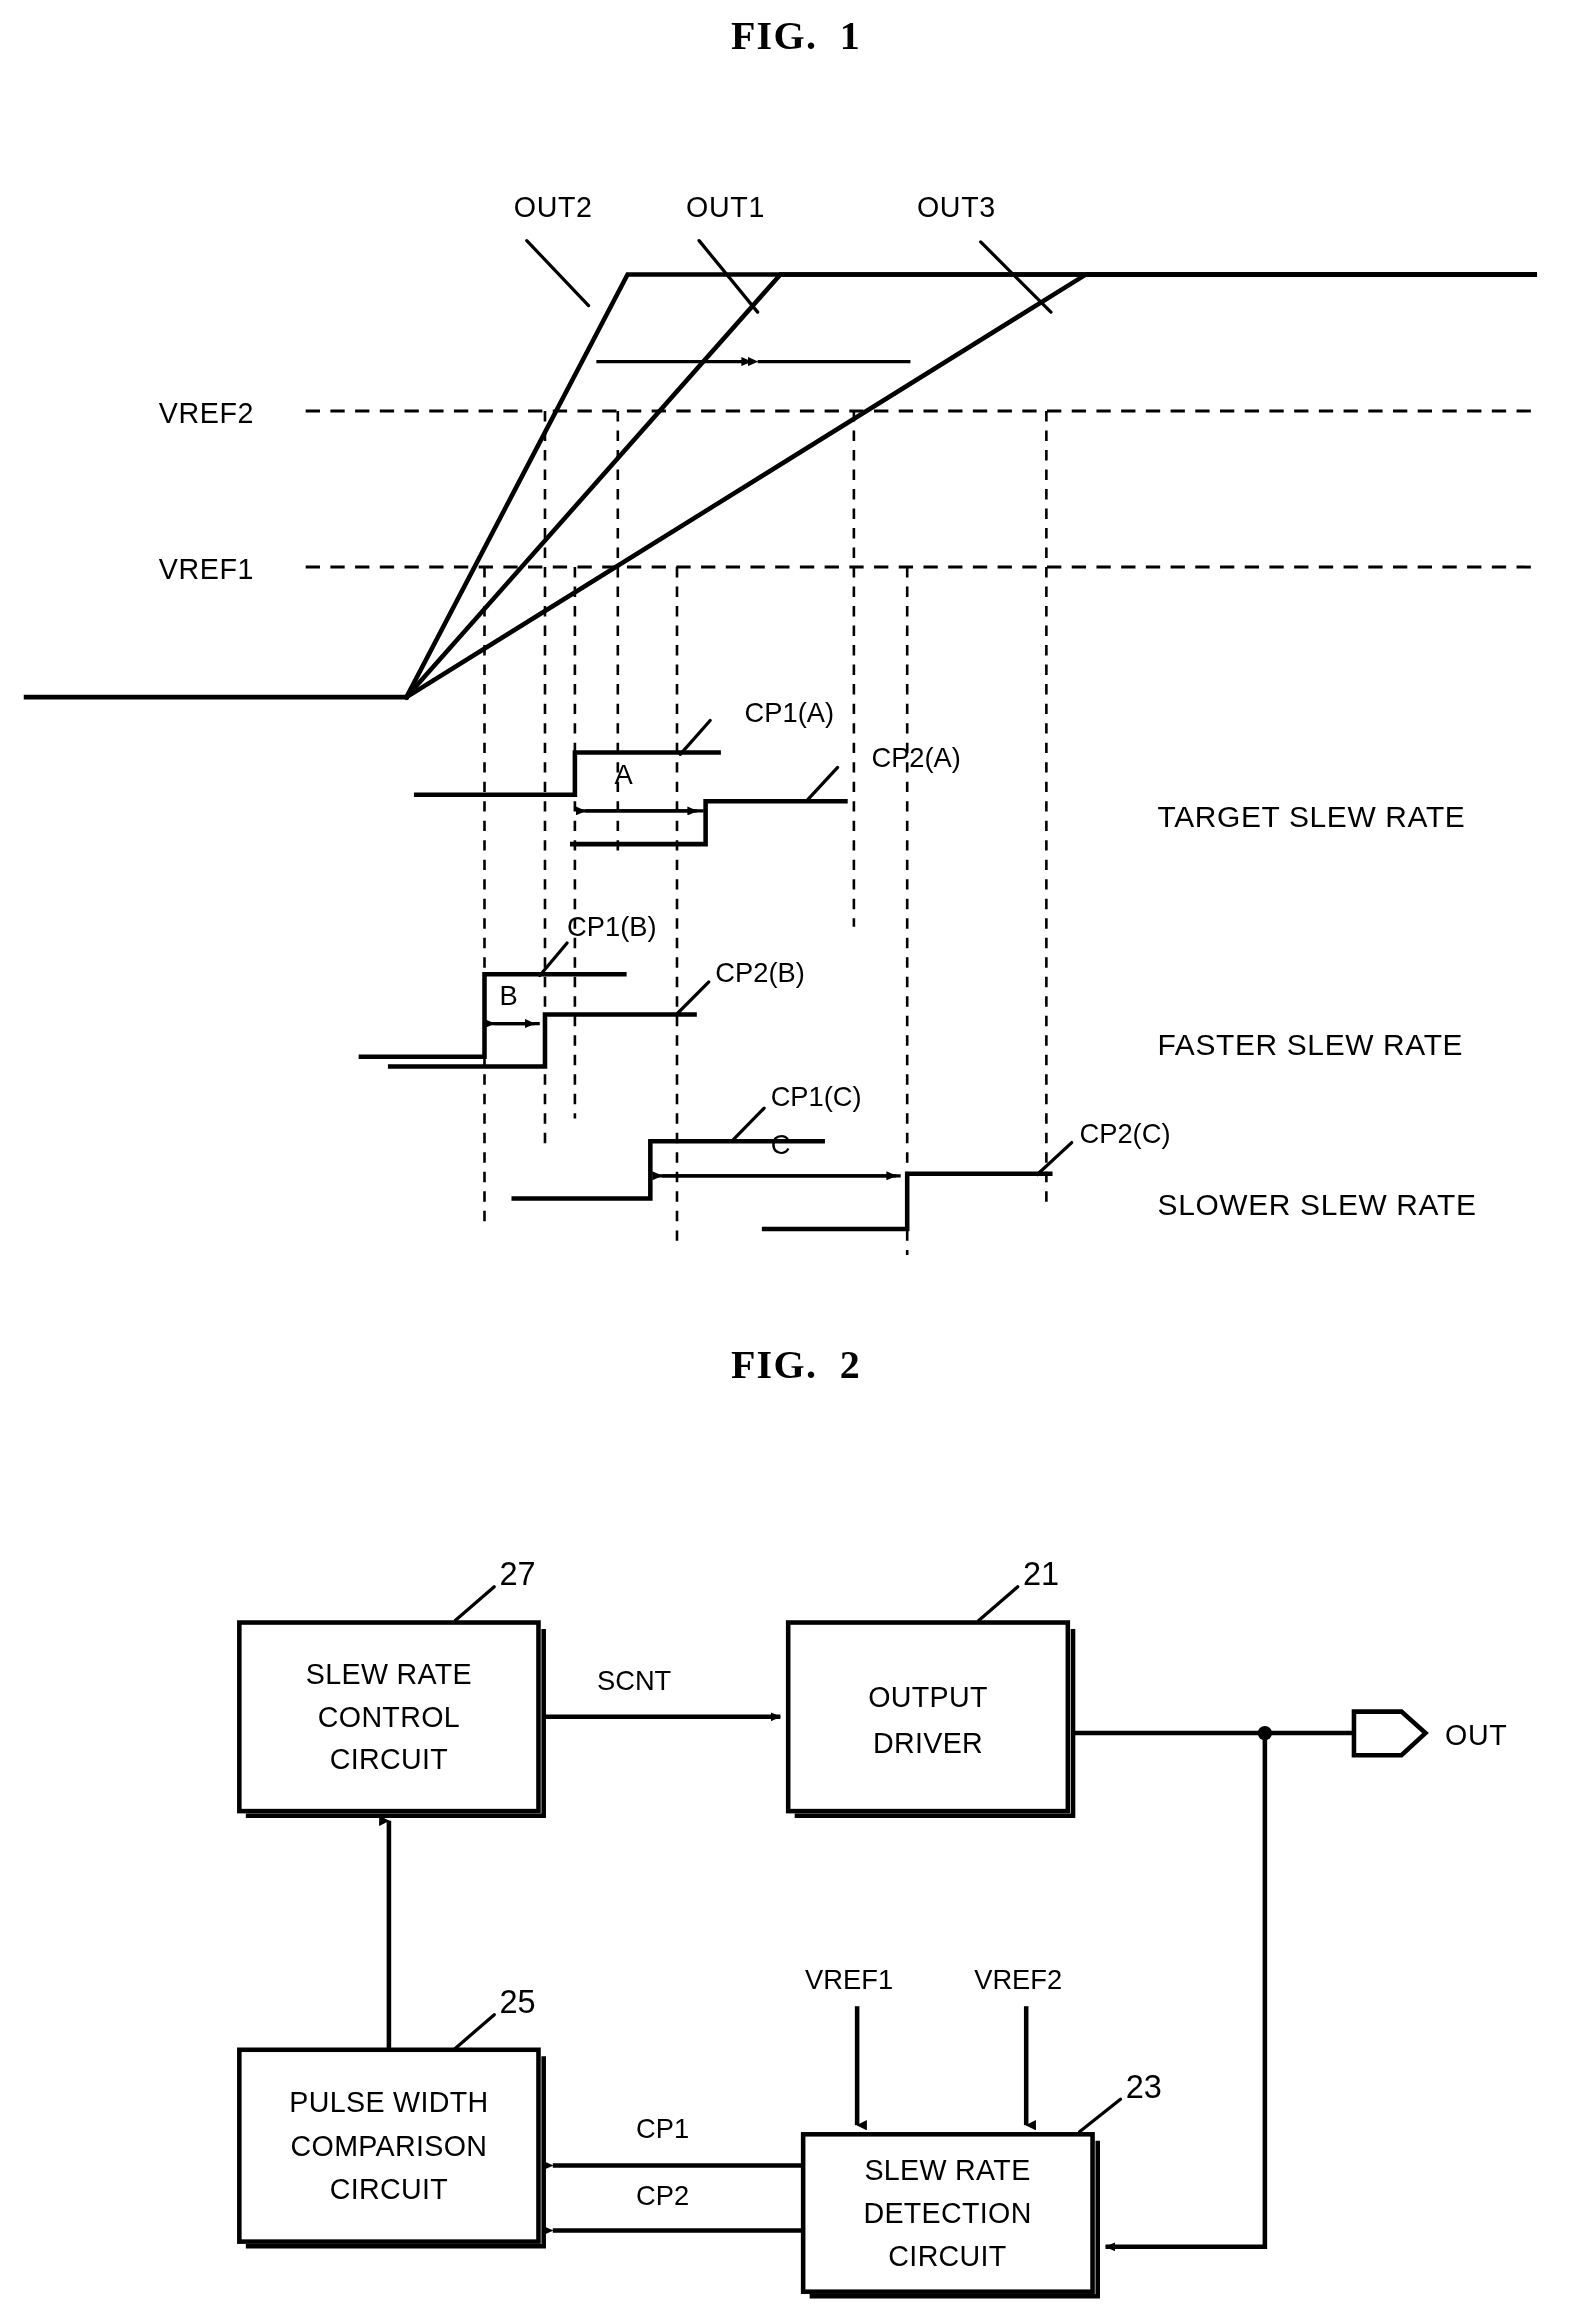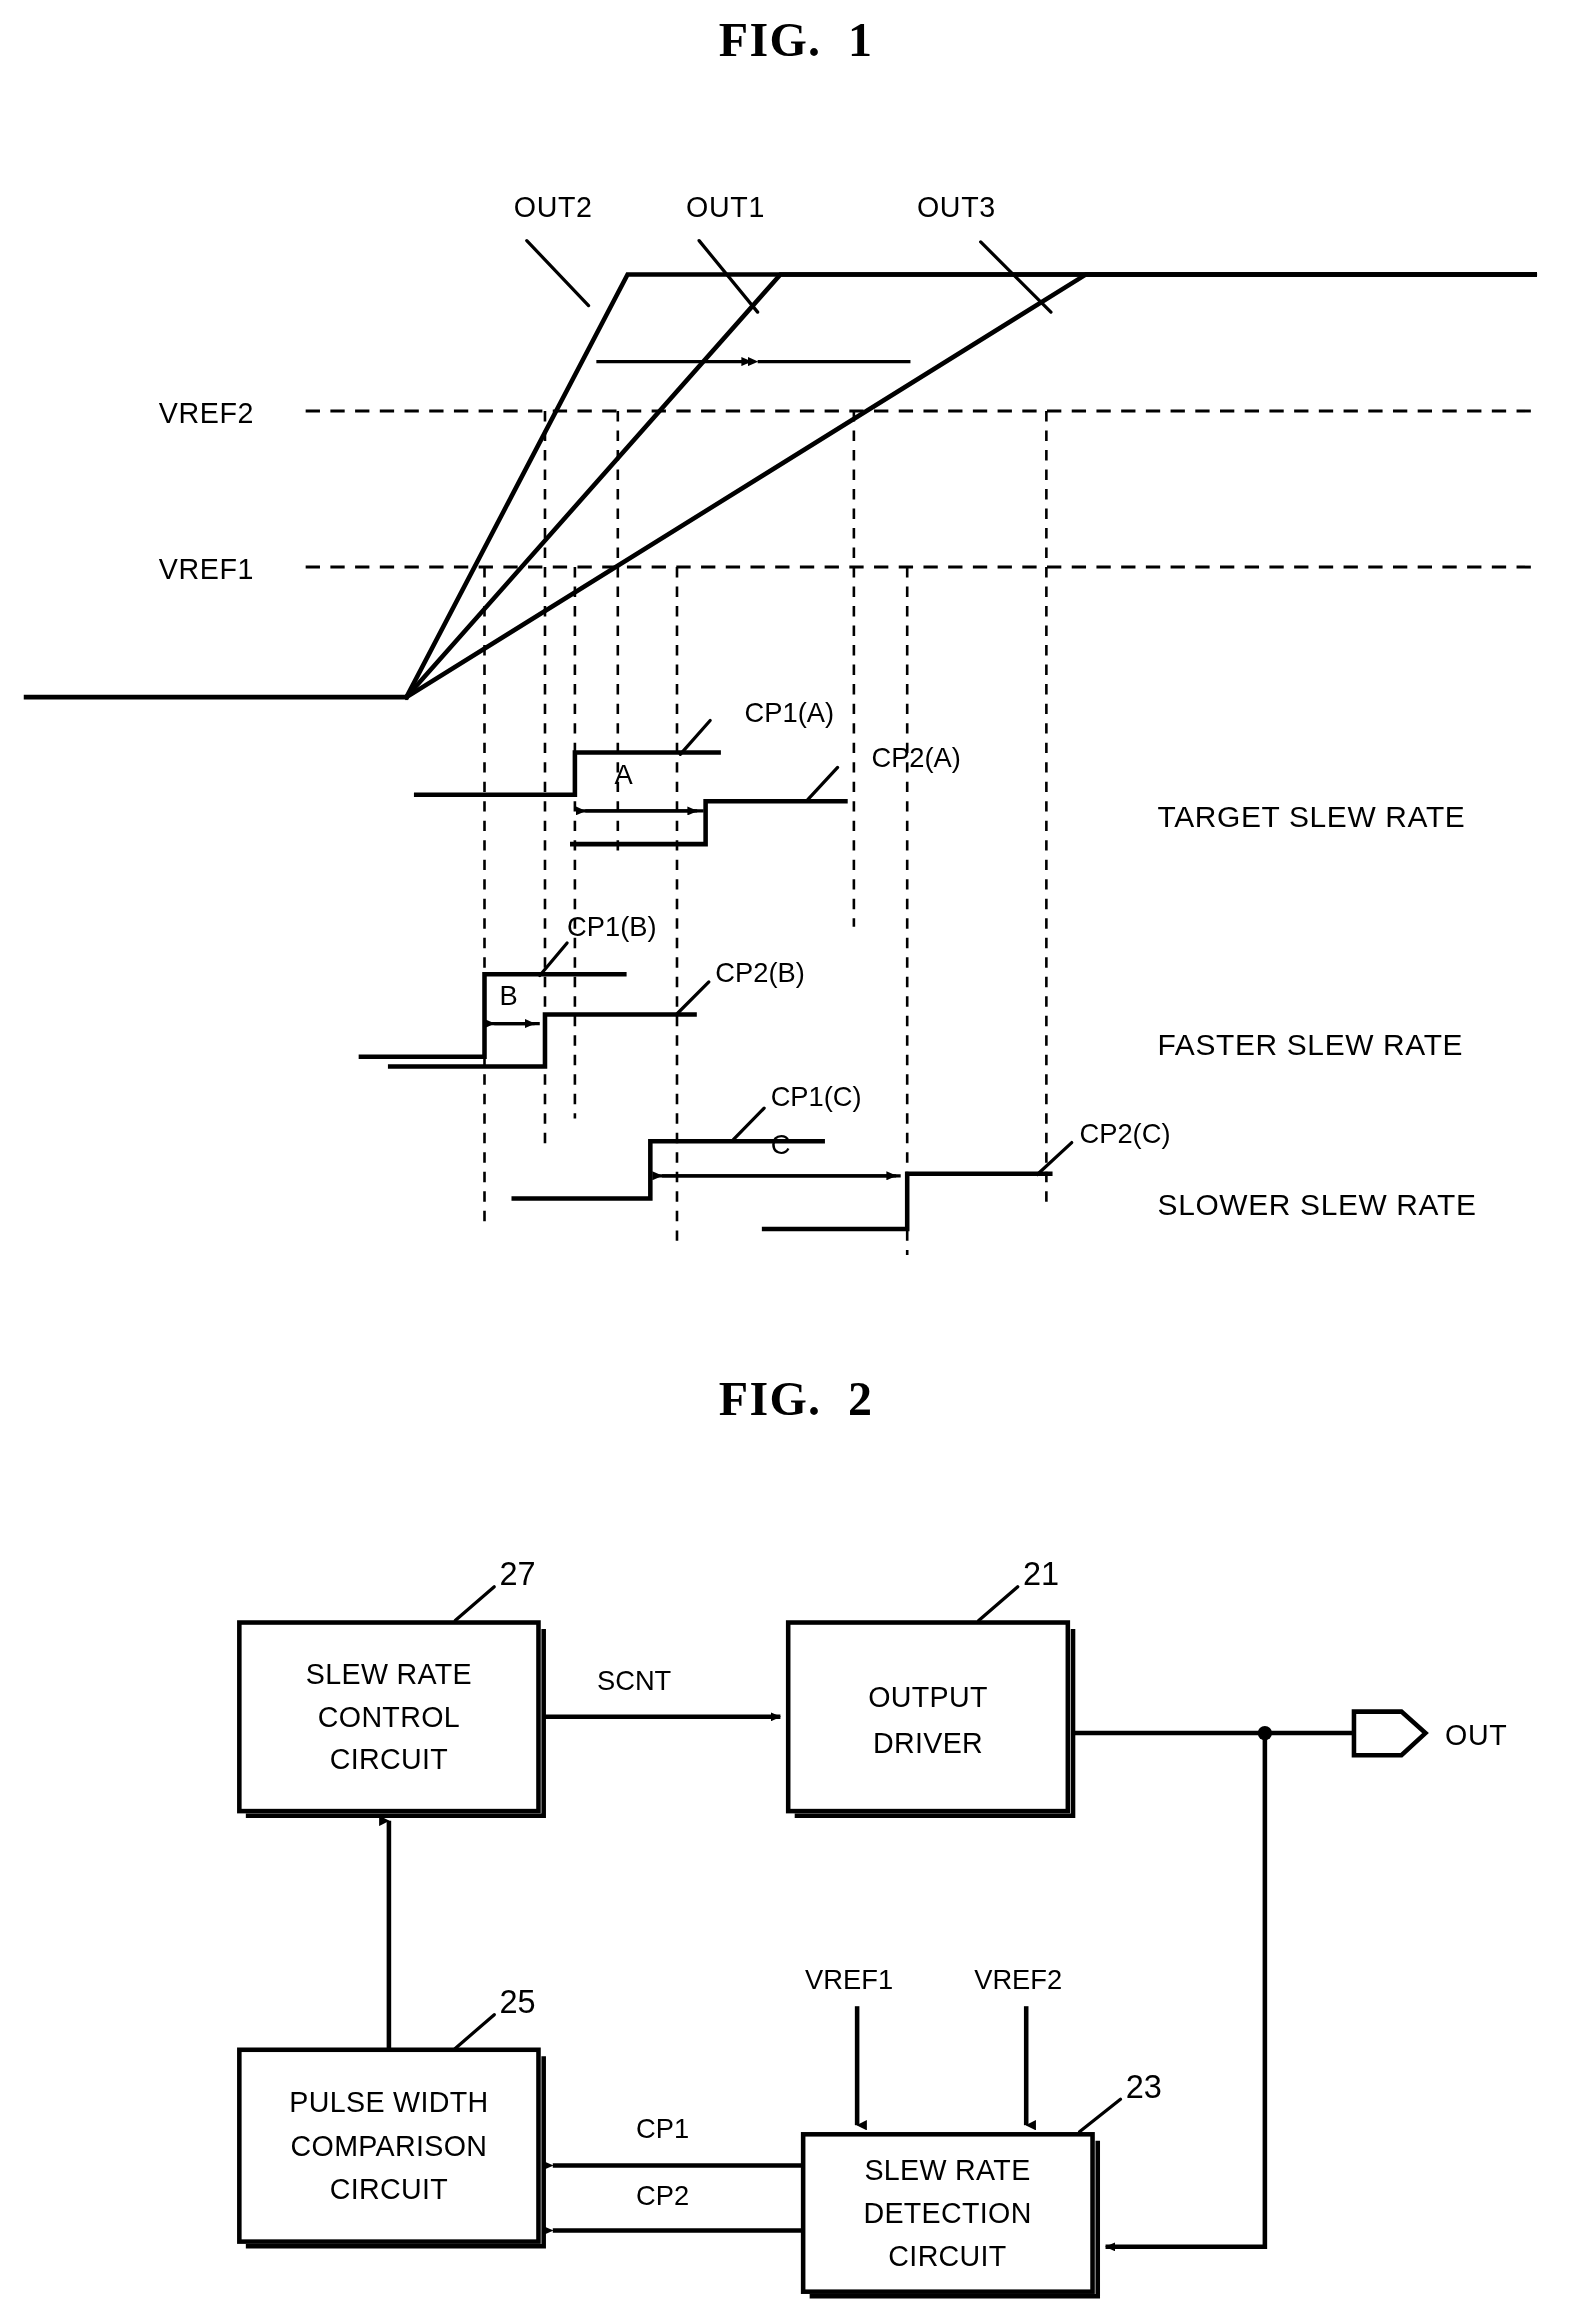--- a/index.html
+++ b/index.html
@@ -13,29 +13,29 @@
     position: relative;
     font-family: "Liberation Sans", sans-serif;
     color: #000000;
     overflow: hidden;
   }
 
   .fig-title {
     position: absolute;
     font-family: "Liberation Serif", serif;
     font-weight: bold;
-    font-size: 48px;
+    font-size: 40px;
     letter-spacing: 1.3px;
     white-space: pre;
     text-align: center;
     width: 100%;
     left: 0;
   }
   #fig1-title { top: 11.7px; }
-  #fig2-title { top: 1371px; }
+  #fig2-title { top: 1341px; }
 
   svg.canvas {
     position: absolute;
     left: 0;
     top: 0;
     width: 1592px;
     height: 2319px;
     overflow: visible;
   }
 

